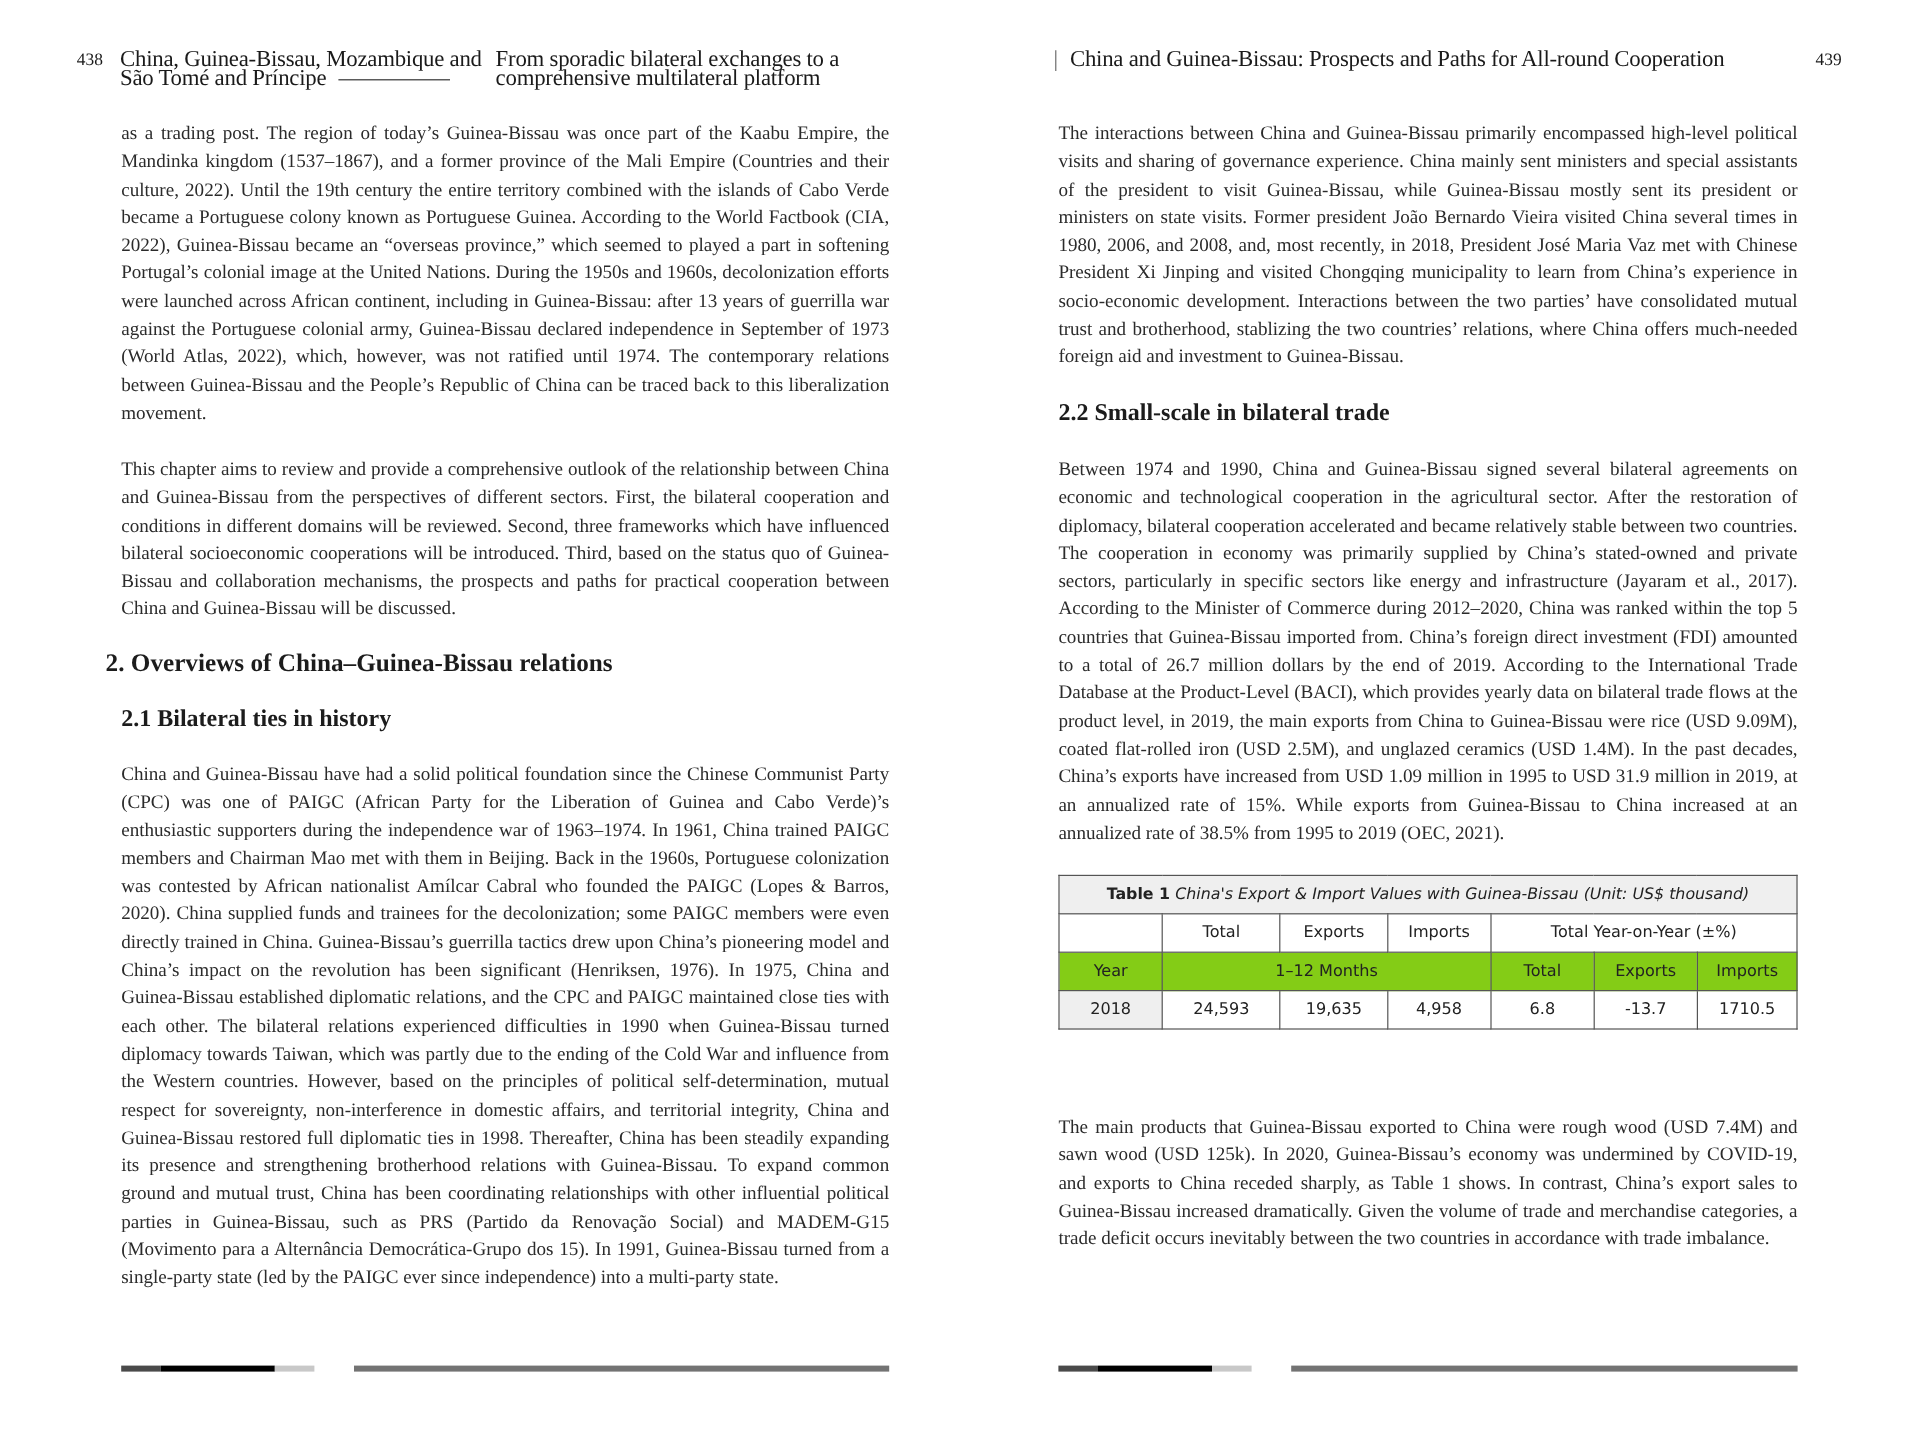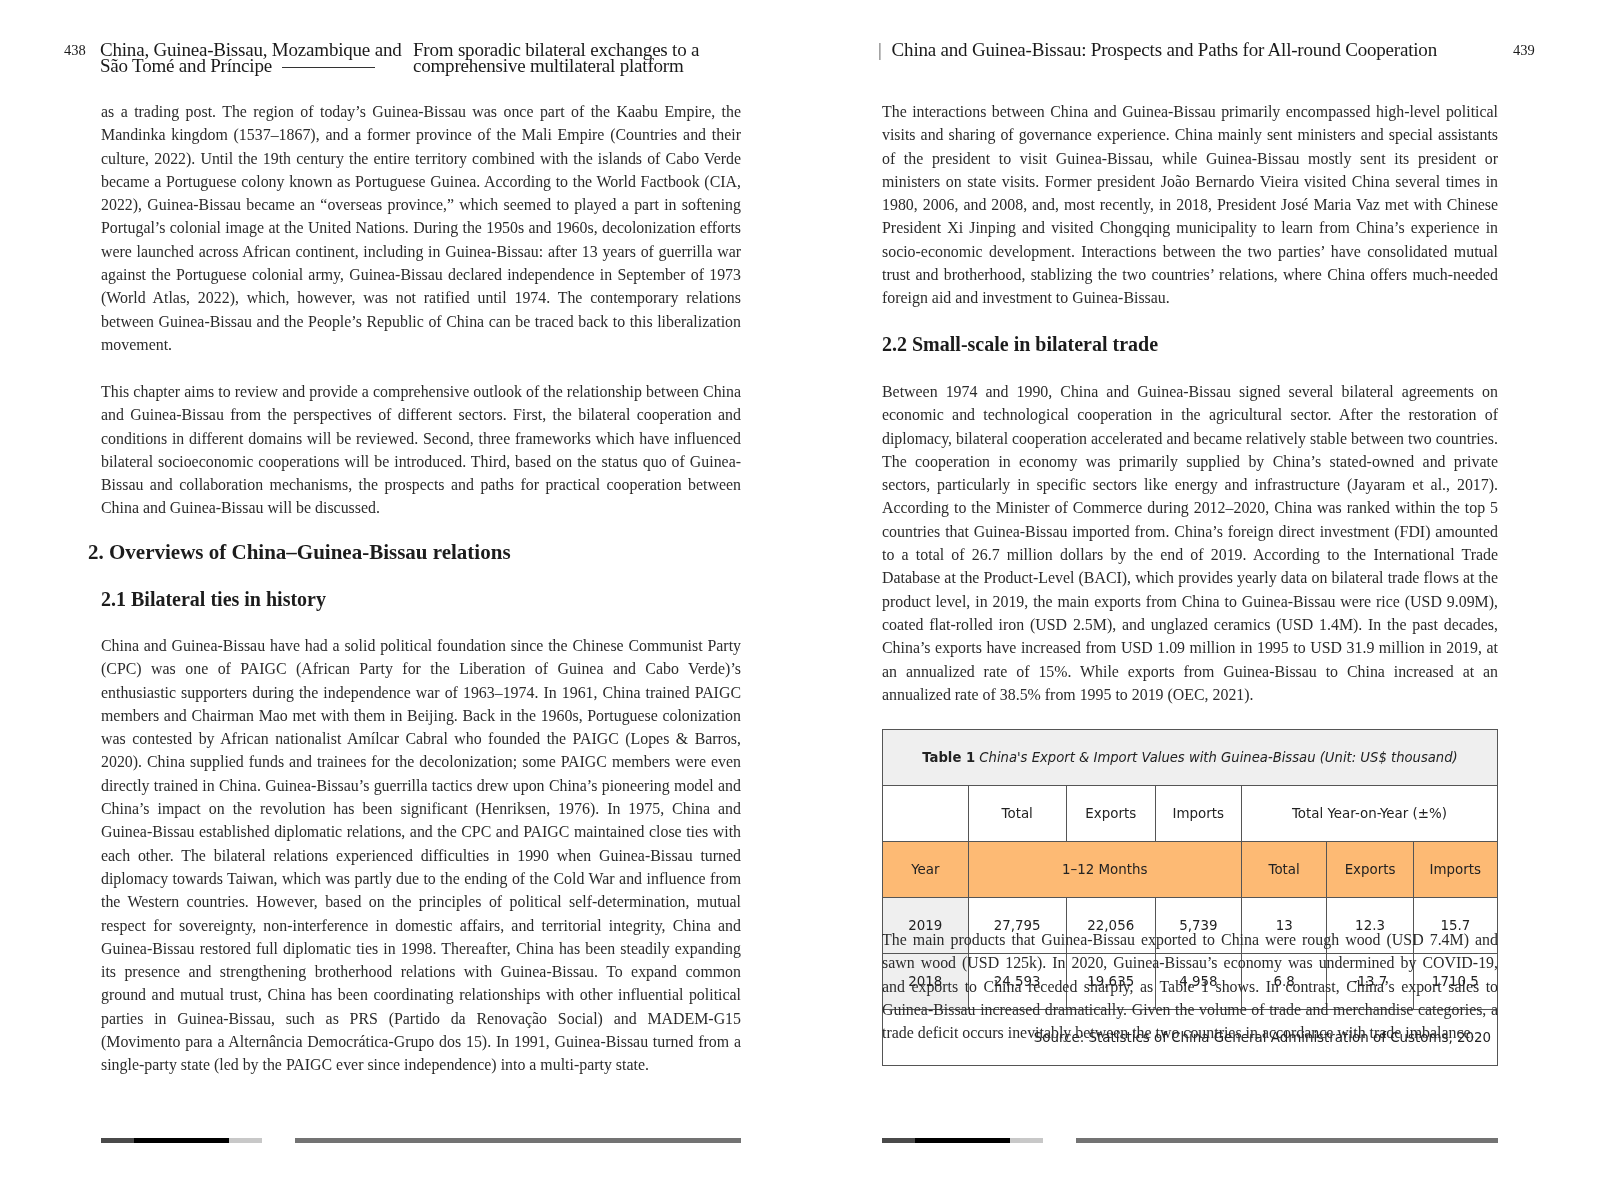--- a/index.html
+++ b/index.html
@@ -19,25 +19,25 @@
           color: #2b2b2b; hyphens: none; }
   .text p { margin: 0; }
   h2, h3 { margin: 0; position: absolute; color: #1c1c1c; font-weight: bold; }
   h2 { font-size: 21px; }
   h3 { font-size: 20px; }
 
   
   .tbl-wrap { position: absolute; left: 82px; top: 729px; width: 641px; }
   table { border-collapse: collapse; width: 100%;
           font-family: "DejaVu Sans", "Liberation Sans", sans-serif; font-size: 13.4px; color: #222; }
-  td { border: 1px solid #555; text-align: center; height: 23px; padding: 16px; }
+  td { border: 1px solid #555; text-align: center; height: 23px; padding: 4px; }
   .caption-cell { background: #efefef; font-size: 13.2px; }
   .caption-cell b { font-weight: bold; }
   .caption-cell i { font-style: italic; }
-  .row-grey td { background: #fdba74; margin-top: 33px; }
+  .row-grey td { background: #84cc16; margin-top: 33px; }
   .src-cell { text-align: right; padding-right: 6px; background: #fff; }
   .tbl-outer { border: 1.5px solid #555; }
 
   .bar { position: absolute; height: 5px; }
 </style>
 </head>
 <body>
 
 <div class="page" id="page-left">
   <div class="hdr-num" style="left:64px; top:42px;">438</div>
@@ -98,39 +98,27 @@
         <td colspan="3">Total Year-on-Year (±%)</td>
       </tr>
       <tr class="row-grey">
         <td>Year</td>
         <td colspan="3">1–12 Months</td>
         <td style="width:14%;">Total</td>
         <td style="width:14%;">Exports</td>
         <td>Imports</td>
       </tr>
       <tr>
-        <td style="background:#efefef;">2019</td>
-        <td>27,795</td>
-        <td>22,056</td>
-        <td>5,739</td>
-        <td>13</td>
-        <td>12.3</td>
-        <td>15.7</td>
-      </tr>
-      <tr>
         <td style="background:#efefef;">2018</td>
         <td>24,593</td>
         <td>19,635</td>
         <td>4,958</td>
         <td>6.8</td>
         <td>-13.7</td>
         <td>1710.5</td>
-      </tr>
-      <tr>
-        <td colspan="7" class="src-cell">Source: Statistics of China General Administration of Customs, 2020</td>
       </tr>
     </tbody>
       </table>
   </div>
 
   <div class="text" style="left:82px; top:928px; width:616px;">
     <p>The main products that Guinea-Bissau exported to China were rough wood (USD 7.4M) and sawn wood (USD 125k). In 2020, Guinea-Bissau’s economy was undermined by COVID-19, and exports to China receded sharply, as Table 1 shows. In contrast, China’s export sales to Guinea-Bissau increased dramatically. Given the volume of trade and merchandise categories, a trade deficit occurs inevitably between the two countries in accordance with trade imbalance.</p>
   </div>
 
   <div>

